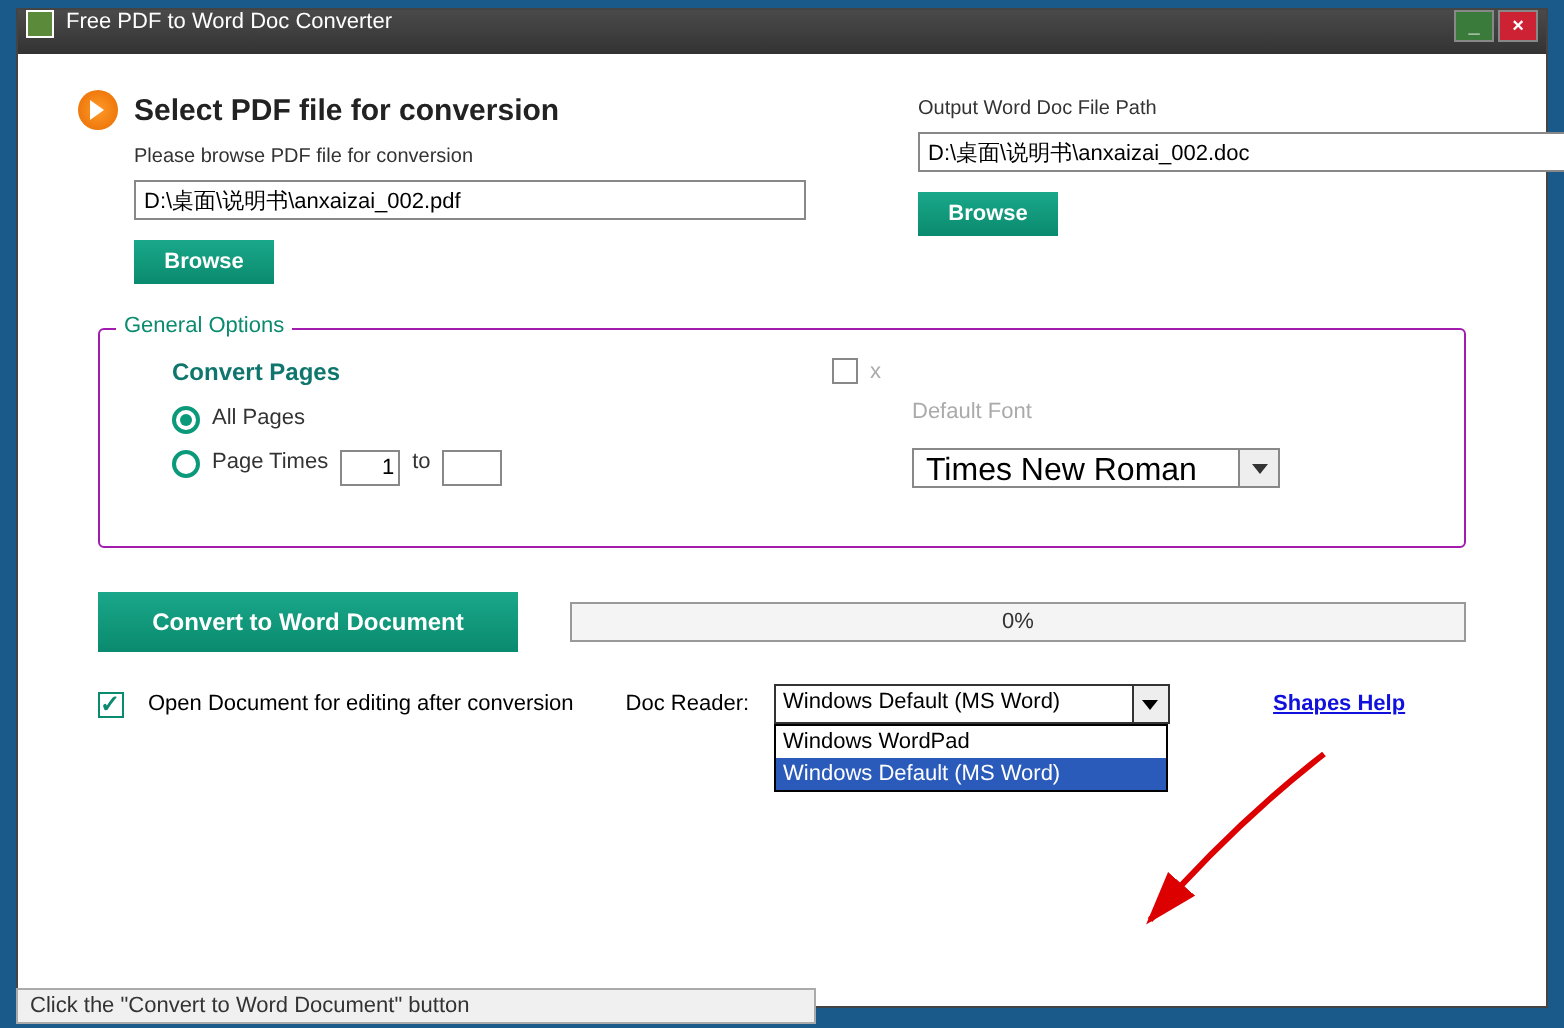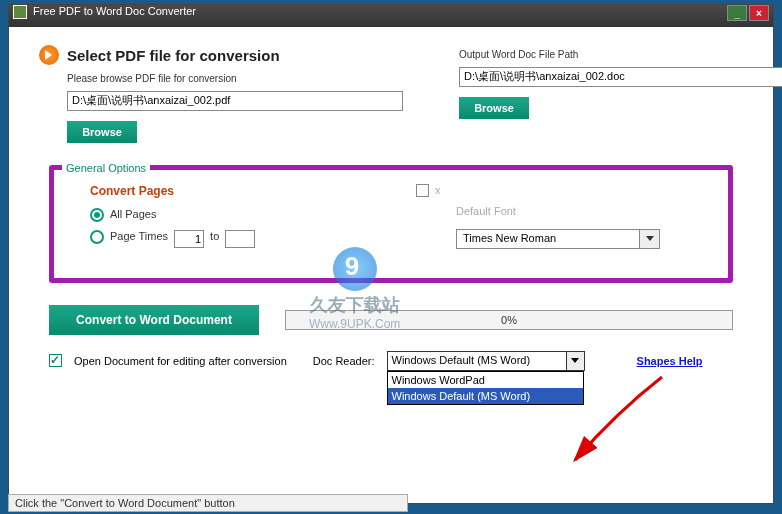--- a/index.html
+++ b/index.html
@@ -14,36 +14,36 @@
 .content{padding:18px 30px 8px;position:relative;height:calc(100% - 22px)}
 .cols{display:flex;gap:28px}
 .col{flex:1}
 .section-head{display:flex;align-items:center;gap:8px;margin-bottom:8px}
 .arrow-icon{width:20px;height:20px;border-radius:50%;background:radial-gradient(#ff9a2a,#e86a00);position:relative}
 .arrow-icon::after{content:"";position:absolute;left:6px;top:5px;border-left:7px solid #fff;border-top:5px solid transparent;border-bottom:5px solid transparent}
 .section-title{font-size:15px;font-weight:bold;color:#222}
 .section-sub{font-size:10px;color:#333;margin:4px 0 6px 28px}
 .path-input{width:336px;height:20px;border:1px solid #888;font-size:11px;padding:2px 4px;margin-left:28px}
 .browse-btn{margin-left:28px;margin-top:10px;width:70px;height:22px;background:linear-gradient(#1aa88a,#0a8a6e);border:none;color:#fff;font-weight:bold;font-size:11px;cursor:pointer}
-.fieldset{margin:22px 10px 0;border:5px solid #a21caf;border-radius:3px;padding:14px 18px 22px;position:relative}
+.fieldset{margin:22px 10px 0;border:1px solid #a21caf;border-radius:3px;padding:14px 18px 22px;position:relative}
 .legend{position:absolute;top:-8px;left:8px;background:#fff;padding:0 4px;font-size:11px;color:#0a8a6e}
 .gen-row{display:flex;gap:50px}
 .gen-col{flex:1}
-.gen-title{font-weight:bold;font-size:12px;color:#c2410c;margin-bottom:10px;margin-left:18px}
+.gen-title{font-weight:bold;font-size:12px;color:#0f766e;margin-bottom:10px;margin-left:18px}
 .radio-row{display:flex;gap:6px;font-size:11px;color:#333;margin-left:18px;margin-bottom:8px}
 .radio{width:14px;height:14px;border:2px solid #0a9a7a;border-radius:50%;position:relative;cursor:pointer}
 .radio.checked::after{content:"";position:absolute;left:2px;top:2px;width:6px;height:6px;background:#0a9a7a;border-radius:50%}
 .num-input{width:30px;height:18px;border:1px solid #888;font-size:11px;text-align:right;padding:0 2px}
 .faded{color:#aaa}
 .gen-right{display:flex;flex-direction:column;gap:8px}
 .chk-row{display:flex;align-items:center;gap:6px;font-size:11px}
 .chk{width:13px;height:13px;border:1px solid #888;cursor:pointer}
 .font-label{font-size:11px;color:#aaa;margin-left:40px}
 .combo{display:flex;margin-top:4px;margin-left:40px}
-.combo-text{width:184px;height:20px;border:1px solid #888;font-size:11px;padding:2px 6px;background:#fff}
+.combo-text{width:164px;height:20px;border:1px solid #888;font-size:16px;padding:2px 6px;background:#fff}
 .combo-btn{width:20px;height:20px;border:1px solid #888;border-left:none;background:#eee;display:flex;align-items:center;justify-content:center;cursor:pointer}
 .combo-btn::after{content:"";border-top:5px solid #333;border-left:4px solid transparent;border-right:4px solid transparent}
 .convert-row{display:flex;align-items:center;gap:26px;margin-top:22px;margin-left:10px}
 .convert-btn{width:210px;height:30px;background:linear-gradient(#1aa88a,#0a8a6e);border:none;color:#fff;font-weight:bold;font-size:12px;cursor:pointer}
 .progress{flex:1;height:20px;border:1px solid #999;background:#f4f4f4;display:flex;align-items:center;justify-content:center;font-size:11px;color:#333;margin-right:10px}
 .bottom-row{display:flex;align-items:center;gap:12px;margin-top:16px;margin-left:10px;font-size:11px}
 .chk2{width:13px;height:13px;border:1px solid #0a8a6e;position:relative;cursor:pointer}
 .chk2.checked::after{content:"✓";position:absolute;left:0;top:-2px;color:#0a8a6e;font-size:12px;font-weight:bold}
 .reader-combo{display:flex;position:relative}
 .reader-text{width:180px;height:20px;border:1px solid #333;font-size:11px;padding:2px 4px;background:#fff}
@@ -135,25 +135,20 @@
         <div class="reader-text">Windows Default (MS Word)</div>
         <div class="reader-btn"></div>
         <div class="dropdown">
           <div class="dd-item">Windows WordPad</div>
           <div class="dd-item sel">Windows Default (MS Word)</div>
         </div>
       </div>
       <a class="help-link">Shapes Help</a>
     </div>
 
-    <div class="watermark">
-      <div class="wm-logo"></div>
-      <div class="wm-t1">久友下载站</div>
-      <div class="wm-t2">Www.9UPK.Com</div>
-    </div>
 
     <svg class="red-arrow" width="120" height="100">
       <defs>
           <marker id="ah" markerWidth="10" markerHeight="10" refX="8" refY="3" orient="auto">
             <path d="M0,0 L0,6 L9,3 z" fill="#d00"></path>
           </marker>
         </defs>
       <path d="M105,5 Q60,40 18,88" stroke="#d00" stroke-width="3" fill="none" marker-end="url(#ah)"></path>
     </svg>
   </div>

